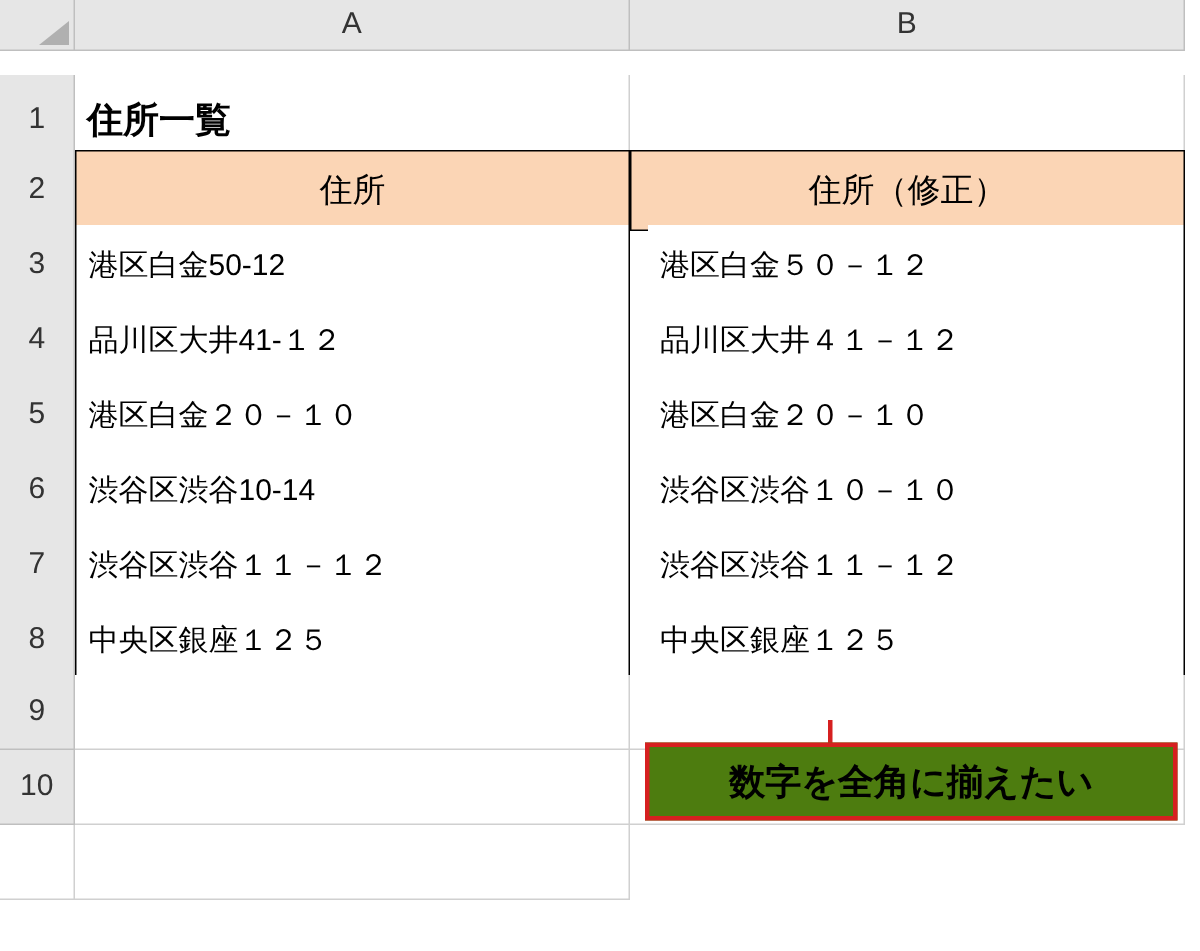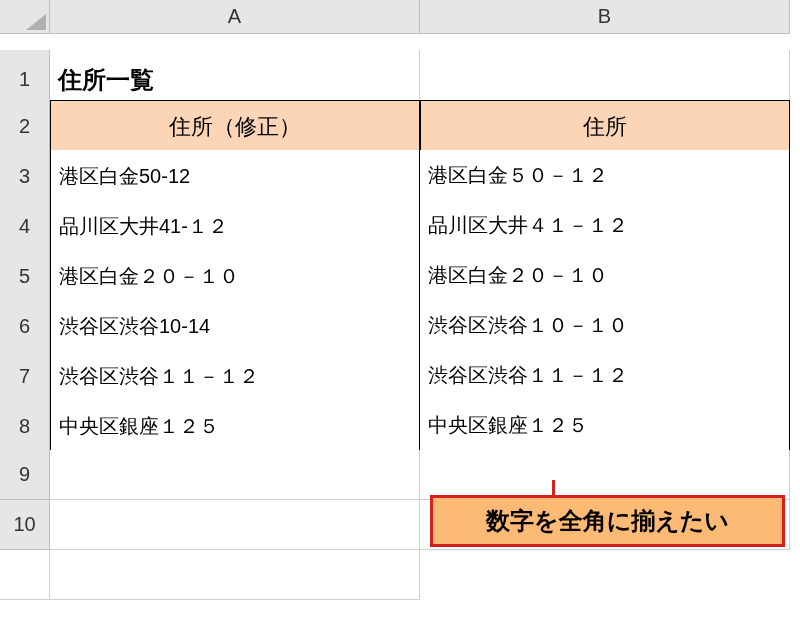--- a/index.html
+++ b/index.html
@@ -74,36 +74,37 @@
       border: 1px solid #000;
       font-size: 22px;
     }
     .cell.data-a {
       border-left: 1px solid #000;
       border-right: 1px solid #000;
       border-bottom: 1px solid #000;
     }
     .cell.data-b {
       border-right: 1px solid #000;
-      border-bottom: 4px solid #3b82f6;
+      border-bottom: 1px solid #3b82f6;
+      margin-left: 12px;
     }
     .cell.empty {
       background: #fff;
     }
     .callout-wrap {
       position: relative;
     }
     .callout {
       position: absolute;
       top: 495px;
       left: 430px;
       width: 355px;
       height: 52px;
       border: 3px solid #d62020;
-      background: #fdba74;
+      background: #4d7c0f;
       display: flex;
       align-items: center;
       justify-content: center;
       font-weight: bold;
       font-size: 24px;
       color: #000;
       z-index: 10;
     }
     .callout-line {
       position: absolute;
@@ -128,22 +129,22 @@
 
     <div class="corner h34"></div>
     <div class="col-header h34">A</div>
     <div class="col-header h34">B</div>
 
     <div class="row-header h60">1</div>
     <div class="cell title h60">住所一覧</div>
     <div class="cell empty h60"></div>
 
     <div class="row-header h54">2</div>
+    <div class="cell header-cell h54">住所</div>
     <div class="cell header-cell h54">住所（修正）</div>
-    <div class="cell header-cell h54">住所</div>
 
     <div class="row-header h54">3</div>
     <div class="cell data-a h54">港区白金50-12</div>
     <div class="cell data-b h54">港区白金５０－１２</div>
 
     <div class="row-header h54">4</div>
     <div class="cell data-a h54">品川区大井41-１２</div>
     <div class="cell data-b h54">品川区大井４１－１２</div>
 
     <div class="row-header h54">5</div>

